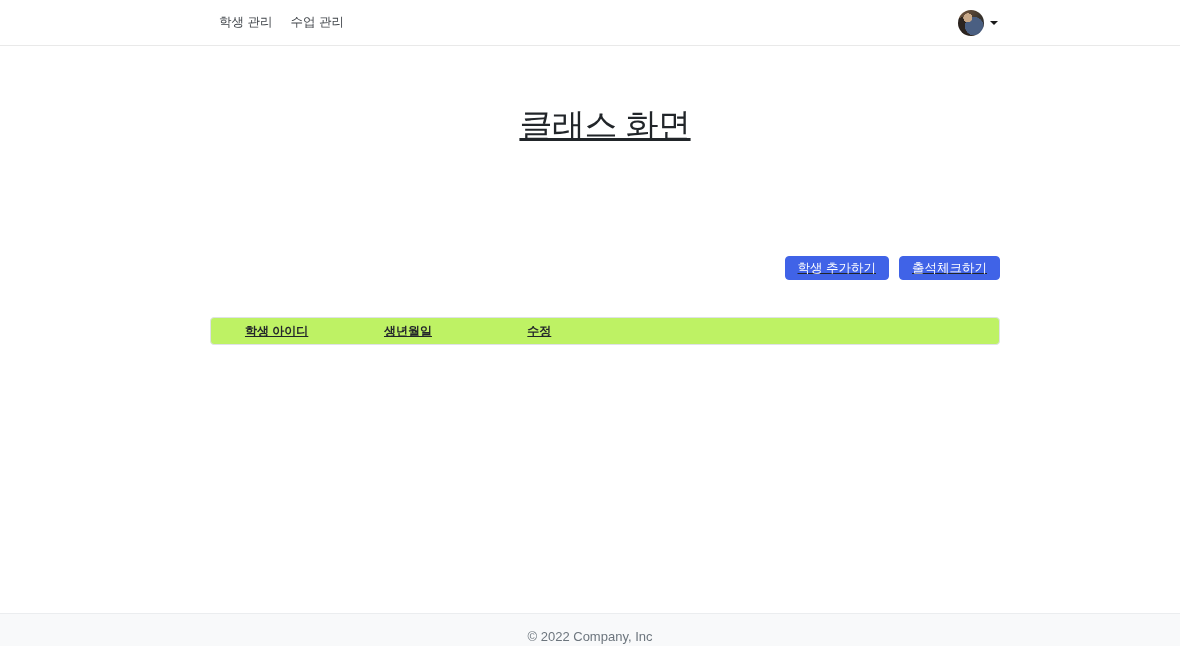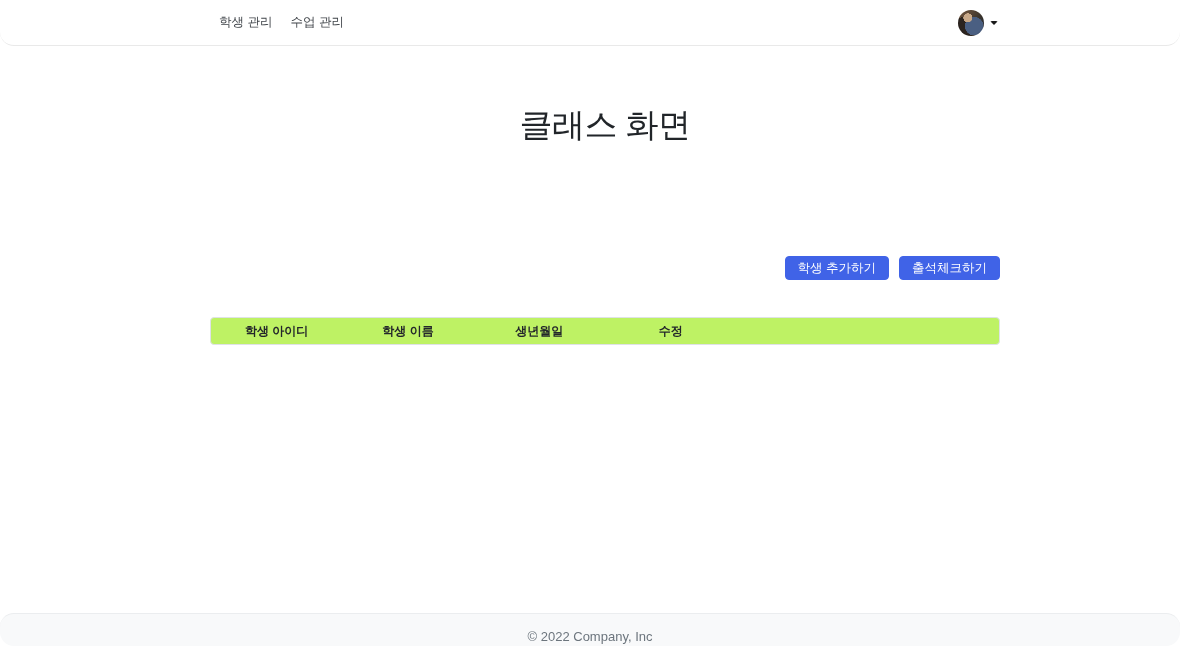--- a/index.html
+++ b/index.html
@@ -1,15 +1,15 @@
 <!DOCTYPE html>
 <html lang="ko"><head>
 <meta charset="utf-8">
 <style>
-  * { margin: 0; padding: 0; box-sizing: border-box; border-radius: 14px; }
+  * { margin: 0; padding: 0; box-sizing: border-box; }
   html, body {
     width: 1180px; height: 646px;
     background: #ffffff;
     font-family: "Liberation Sans", "DejaVu Sans", sans-serif;
     color: #212529;
     overflow: hidden;
     position: relative;
   }
 
   
@@ -54,20 +54,21 @@
     width: 0; height: 0;
     border-left: 4px solid transparent;
     border-right: 4px solid transparent;
     border-top: 4px solid #1a1a1a;
   }
 
   
   .main {
     margin-left: 210px;
     width: 790px;
+    text-decoration: underline;
   }
   .page-title {
     margin-top: 58px;
     font-size: 33px;
     font-weight: 500;
     line-height: 1.25;
     text-align: center;
     color: #212529;
     letter-spacing: -0.5px;
   }
@@ -146,21 +147,20 @@
   <h1 class="page-title">클래스 화면</h1>
 
   <div class="actions">
     <button class="btn-primary">학생 추가하기</button>
     <button class="btn-primary">출석체크하기</button>
   </div>
 
   <div class="table-wrap">
     <div class="table-header-row">
       <div class="th">학생 아이디</div>
-      <div class="th">학생 이름</div>
       <div class="th">생년월일</div>
       <div class="th">수정</div>
     </div>
 
   </div>
 </main>
 
 <footer class="footer">
   <span class="footer-text">© 2022 Company, Inc</span>
 </footer>

